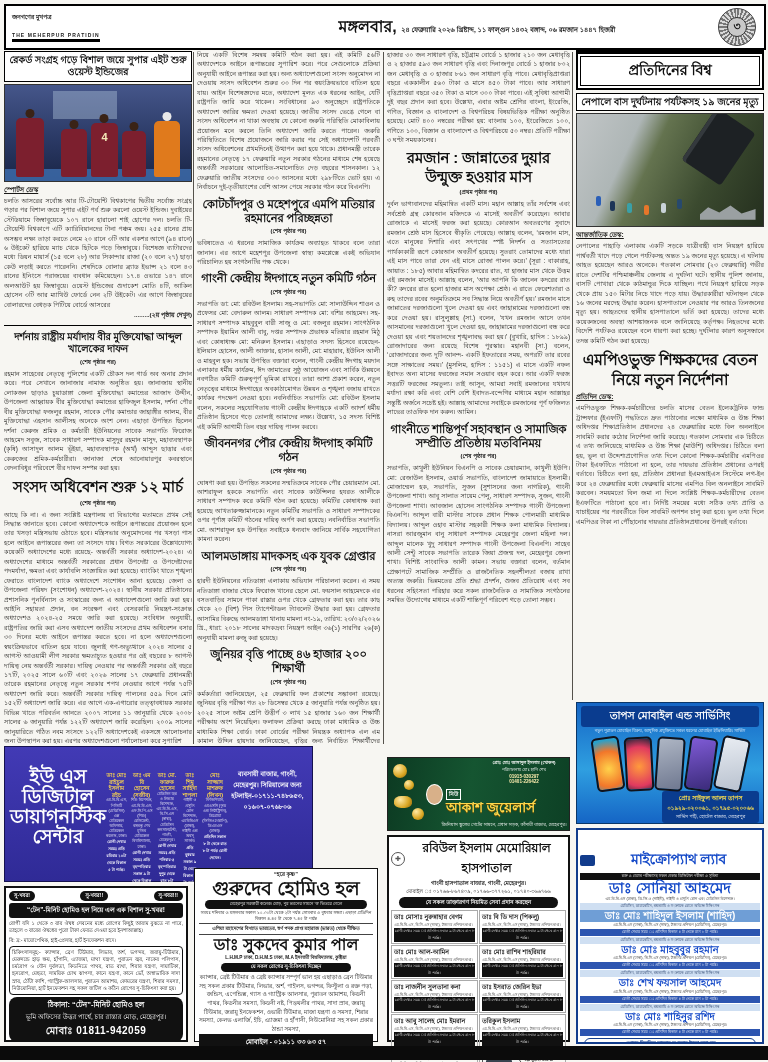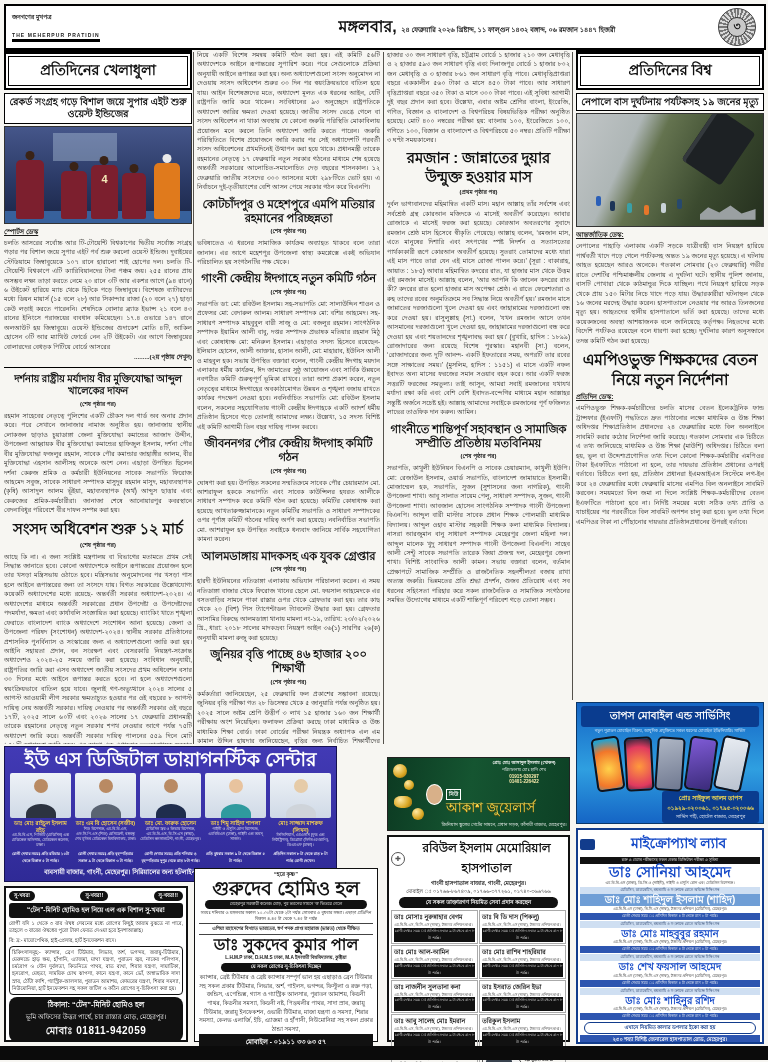--- a/index.html
+++ b/index.html
@@ -45,21 +45,21 @@
   .maroon{background:#7c1f2e;}
   .orange{background:#e07a1c;}
   .jersey-num{display:block;color:#f5e9b8;font-weight:800;font-size:11px;text-align:center;margin-top:8px;}
   .photo-nepal{height:112px;background:linear-gradient(115deg,#c2c6c7 0%,#aeb6b6 28%,#64734f 40%,#3b4a2f 68%,#242f1e 100%);}
   .bus{position:absolute;right:7%;top:8%;width:34%;height:42%;background:#1d2124;transform:rotate(-56deg);border-radius:4px;box-shadow:inset 0 4px 0 #34393d;}
   .rubble{position:absolute;right:4%;bottom:6%;width:30%;height:16%;background:#9aa0a2;clip-path:polygon(0 70%,15% 30%,35% 60%,55% 20%,75% 65%,100% 40%,100% 100%,0 100%);}
   .person{position:absolute;width:5px;height:10px;border-radius:2px;}
 
   
   .ad{position:absolute;box-sizing:border-box;}
-  .ad-us{left:4px;top:746px;width:333px;height:136px;background:linear-gradient(180deg,#423ab5 0%,#2f2a96 100%);border:1px solid #16124f;color:#fff;padding:3px 5px;display:flex;flex-direction:column;}
+  .ad-us{left:4px;top:746px;width:309px;height:136px;background:linear-gradient(180deg,#423ab5 0%,#2f2a96 100%);border:1px solid #16124f;color:#fff;padding:20px 5px;display:flex;flex-direction:row;}
   .us-title{font-size:19px;font-weight:800;text-align:center;line-height:1.05;}
   .us-cards{display:flex;gap:4px;flex:1;margin-top:3px;}
   .us-card{flex:1;display:flex;flex-direction:column;}
   .us-photo{width:100%;height:45px;background:linear-gradient(180deg,#eef2f7,#cfd9e6);border-radius:2px;position:relative;overflow:hidden;}
   .us-ph-head{position:absolute;left:50%;transform:translateX(-50%);top:6px;width:14px;height:14px;border-radius:50%;background:#b98a63;}
   .us-ph-body{position:absolute;left:50%;transform:translateX(-50%);bottom:-6px;width:30px;height:20px;border-radius:50% 50% 0 0;background:#2c3340;}
   .us-card:nth-child(2) .us-ph-body{background:#5a6472;}
   .us-card:nth-child(3) .us-ph-body{background:#1f2d4d;}
   .us-card:nth-child(4) .us-ph-head{background:#e8c39e;}
   .us-card:nth-child(4) .us-ph-body{background:#2f9a9e;}
@@ -71,21 +71,21 @@
   .us-footer{font-size:6.4px;font-weight:800;text-align:center;margin-top:2px;}
 
   .ad-akash{left:387px;top:757px;width:183px;height:74px;background:linear-gradient(100deg,#0c3a22 0%,#155531 45%,#0d4025 100%);border:1px solid #222;color:#fff;overflow:hidden;}
   .ak-gold{position:absolute;border-radius:50%;background:radial-gradient(circle at 35% 30%,#ffe9a3,#d9a622 60%,#8a6410);}
   .ak-contact{position:absolute;right:3px;top:2px;width:84px;text-align:center;}
   .ak-prop{font-size:4.4px;font-weight:700;}
   .ak-mgr{font-size:4.2px;}
   .ak-ph{font-size:4.6px;font-weight:700;color:#ffefb0;}
   .ak-center{position:absolute;left:58px;top:24px;text-align:left;}
   .ak-badge{display:inline-block;border:1px solid #fff;font-size:5.6px;font-weight:800;color:#fff;padding:0 2px;margin-bottom:1px;}
-  .ak-title{color:#ffd94d;font-size:13.5px;font-weight:400;line-height:1;text-shadow:0 1px 0 #6b4e00;}
+  .ak-title{color:#ffd94d;font-size:13.5px;font-weight:700;line-height:1;text-shadow:0 1px 0 #6b4e00;}
   .ak-photo{position:absolute;left:38px;top:26px;width:15px;height:19px;border-radius:50%;background:#d8b089;border:1px solid #fff;}
   .ak-foot{position:absolute;left:52px;bottom:2px;width:128px;font-size:4.5px;text-align:center;line-height:1.35;}
 
   .ad-tapos{left:576px;top:702px;width:188px;height:122px;background:linear-gradient(180deg,#1565c5 0%,#2f9fe0 55%,#1565c5 100%);border:1px solid #0a3668;color:#fff;padding:3px 4px;display:flex;flex-direction:column;}
   .tp-title{background:#0a3c8f;border-radius:3px;color:#fff;font-weight:800;font-size:10.5px;text-align:center;padding:2px 0;}
   .tp-sub{font-size:4.2px;text-align:center;color:#eaf4ff;margin:1px 0 2px;}
   .tp-phones{display:flex;justify-content:center;gap:3px;flex:1;align-items:center;}
   .tp-phone{width:24px;height:50px;border-radius:5px;border:2px solid #10131c;}
   .tp-phone.p1{background:radial-gradient(circle at 50% 60%,#ffd24a,#f2762a 55%,#2aa0c9 90%);transform:rotate(-8deg);}
   .tp-phone.p2{background:radial-gradient(circle at 50% 55%,#ff9a3c,#e03a5f 65%,#22263a);transform:rotate(-3deg);}
@@ -112,21 +112,21 @@
   .rb-amb{border:1px solid #aaa;display:flex;align-items:center;gap:2px;padding:1px 2px;}
   .van{width:38px;height:17px;background:#f2f2f2;border:1px solid #555;border-radius:3px 8px 2px 2px;position:relative;flex:none;}
   .van:before{content:"";position:absolute;left:3px;top:2px;width:26px;height:6px;background:#39434f;border-radius:1px;}
   .van:after{content:"";position:absolute;left:4px;bottom:-3px;width:6px;height:6px;border-radius:50%;background:#222;box-shadow:22px 0 0 #222;}
   .rb-amb-txt{font-size:4.6px;font-weight:800;line-height:1.3;}
   .rb-bottom{display:flex;gap:2px;margin-top:1px;}
   .rb-services{flex:1.1;border:1px solid #111;}
   .rb-note{flex:1;font-size:4.5px;line-height:1.45;text-align:justify;padding:1px;}
 
   .ad-micro{left:576px;top:828px;width:188px;height:216px;background:#fff;border:2px solid #123c8c;display:flex;flex-direction:column;overflow:hidden;}
-  .mc-head{display:flex;align-items:center;gap:2px;padding:2px 2px 0;}
+  .mc-head{display:flex;align-items:center;gap:2px;padding:18px 2px 0;}
   .mc-logo{width:15px;height:11px;background:#123c8c;border-radius:2px;flex:none;}
   .mc-title{color:#1449c8;font-weight:800;font-size:14px;flex:1;text-align:center;letter-spacing:-.3px;}
   .mc-band{background:#111;color:#fff;font-size:3.9px;text-align:center;margin:1px 2px;}
   .mc-sonia{color:#1449c8;font-weight:800;font-size:14.5px;text-align:center;line-height:1.1;}
   .mc-deg{font-size:3.8px;text-align:center;line-height:1.35;color:#222;}
   .mc-doc .pre{background:#cfdff2;font-size:3.7px;text-align:center;color:#17305e;margin:1px 2px 0;}
   .mc-doc .name{color:#1449c8;font-weight:800;font-size:10px;text-align:center;line-height:1.15;}
   .mc-doc.first .name{background:#6f9ed6;color:#fff;margin:0 2px;}
   .mc-doc .deg{font-size:3.7px;text-align:center;color:#222;}
   .mc-doc .hours{background:#2d55b0;color:#fff;font-size:3.7px;text-align:center;margin:0 2px;}
@@ -176,23 +176,20 @@
     <div class="mh-logo">
       <div class="mh-logo-inner">৩</div>
     </div>
   </div>
 
   <div class="vrule" style="left:193px;height:692px;"></div>
   <div class="vrule" style="left:383px;height:692px;"></div>
   <div class="vrule" style="left:572px;height:648px;"></div>
 
   <div class="col" style="left:4px;width:188px;height:694px;">
-    <div class="section-box">
-      <div class="section-box-inner">প্রতিদিনের খেলাধুলা</div>
-    </div>
     <div class="boxed-headline">রেকর্ড সংগ্রহ গড়ে বিশাল জয়ে সুপার এইট শুরু ওয়েস্ট ইন্ডিজের</div>
     <div class="photo photo-cricket">
       <div class="sightscreen"></div>
       <div class="boundary"></div>
       <div class="player maroon" style="left:6%;width:15%;height:62%;">
           <span class="p-head"></span>
         </div>
       <div class="player maroon" style="left:30%;width:14%;height:50%;">
           <span class="p-head"></span>
         </div>

